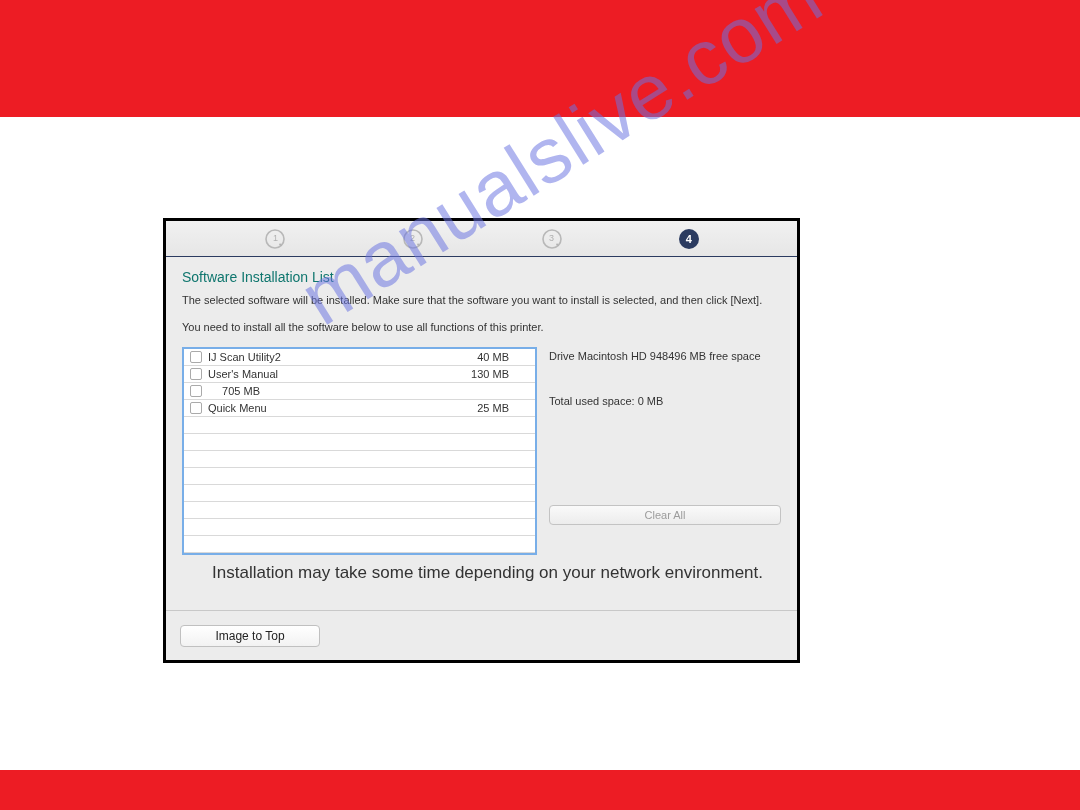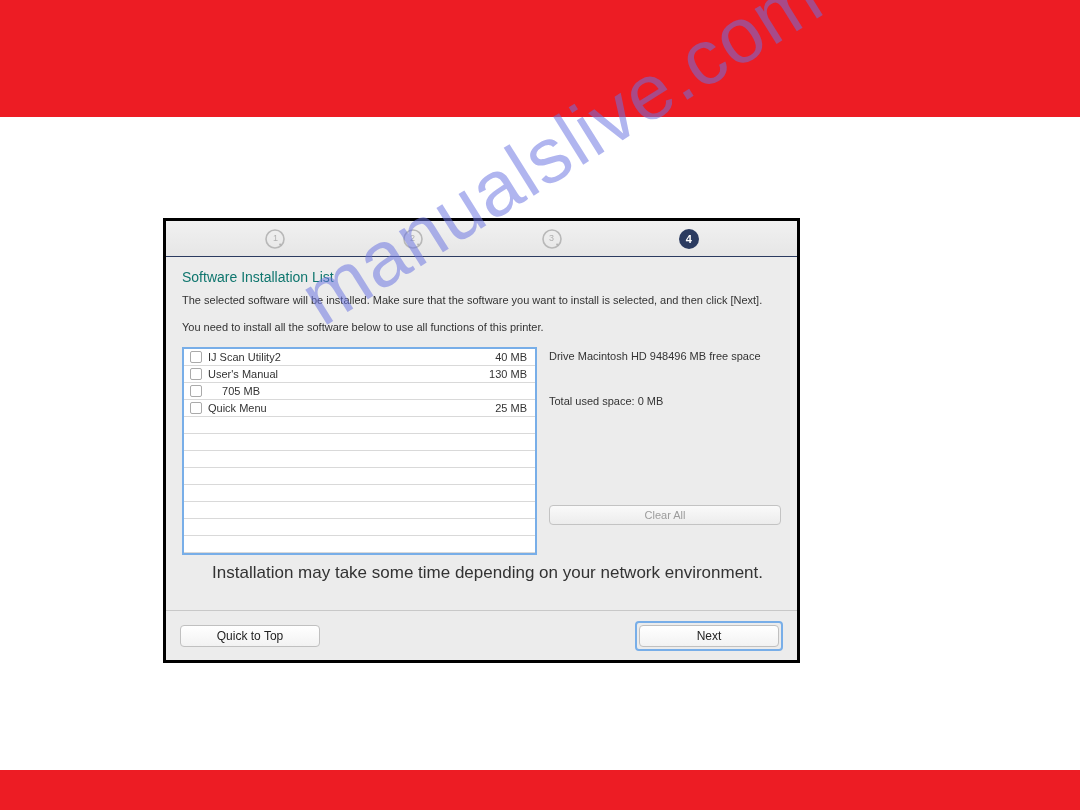--- a/index.html
+++ b/index.html
@@ -35,21 +35,21 @@
   .listbox {
     width: 400px; height: 208px;
     border: 2px solid #78aee8;
     background:#fff;
     overflow:hidden;
   }
   .row {
     display:flex; align-items:center;
     height:17px; font-size:11px;
     border-bottom:1px solid #d9d9d9;
-    padding:0 4px 0 6px;
+    padding:0 22px 0 6px;
   }
   .row:last-child { border-bottom:1px solid #d9d9d9; }
   .cb {
     width:12px; height:12px; border:1px solid #aaa; border-radius:2px;
     margin-right:6px; flex:none; background:#fff;
   }
   .rname { flex:1; }
   .rsize { width:56px; text-align:right; padding-right:4px; }
   .empty-row { height:17px; border-bottom:1px solid #d9d9d9; }
   .sidebar { flex:1; font-size:11px; color:#333; padding-top:2px; }
@@ -158,21 +158,18 @@
         <div class="totalused">Total used space: 0 MB</div>
         <div style="height:94px"></div>
         <div class="clear-btn">Clear All</div>
       </div>
     </div>
 
     <div class="footer-note">Installation may take some time depending on your network environment.</div>
   </div>
 
   <div class="buttons">
-    <div class="btn">Quick to Top</div>
-    <div class="btn-next-wrap">
-      <div class="btn">Next</div>
-    </div>
+    <div class="btn">Image to Top</div>
   </div>
 
 </div>
 
 <div class="watermark">manualslive.com</div>
 
 </body></html>

